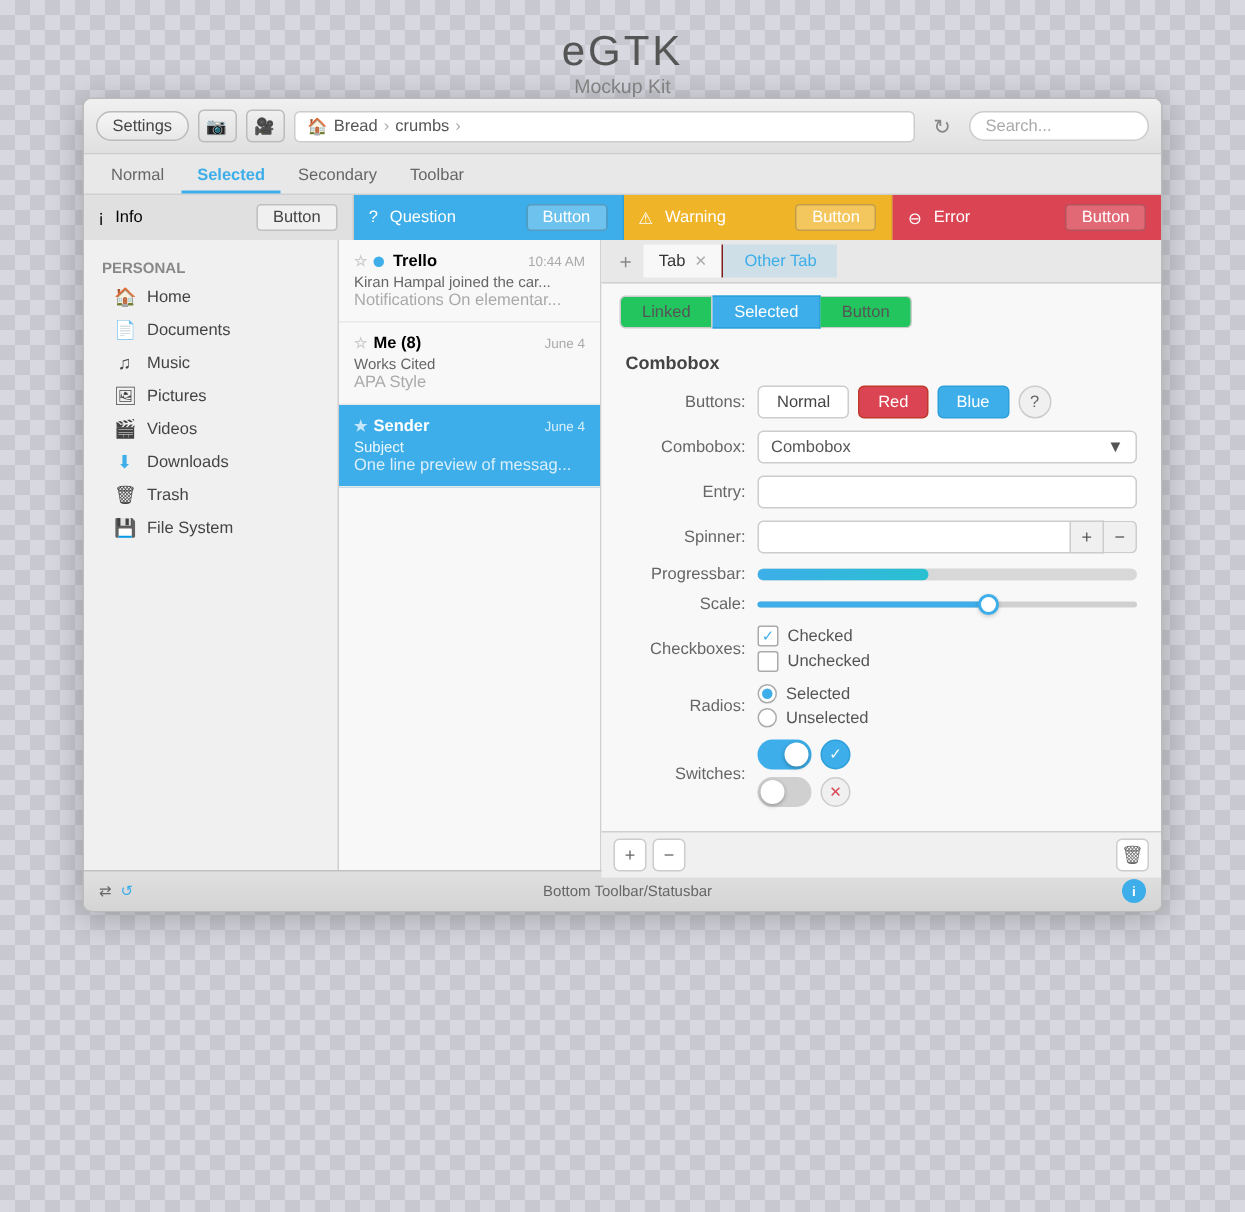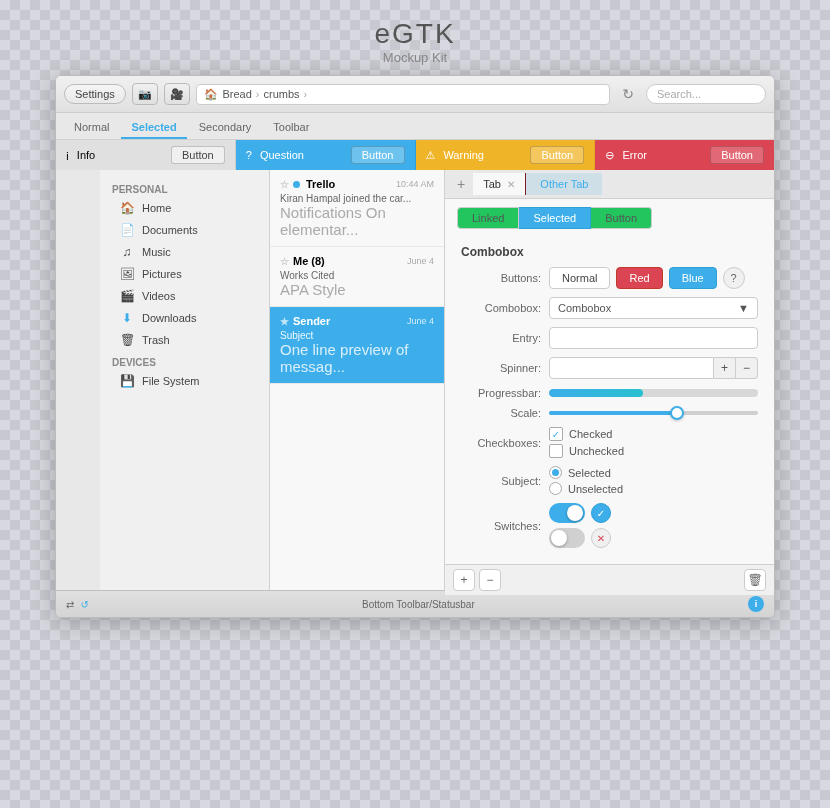--- a/index.html
+++ b/index.html
@@ -17,21 +17,21 @@
       height: 808px;
       display: flex;
       flex-direction: column;
       align-items: center;
       justify-content: flex-start;
       font-family: 'Segoe UI', Arial, sans-serif;
     }
     .app-title {
       text-align: center;
       margin-top: 18px;
-      margin-bottom: 10px;
+      margin-bottom: 0;
     }
     .app-title-main {
       font-size: 28px;
       font-weight: 200;
       color: #555;
       letter-spacing: 2px;
     }
     .app-title-sub {
       font-size: 13px;
       color: #888;
@@ -148,21 +148,20 @@
       border: 1px solid rgba(0,0,0,0.2);
     }
     .seg-info .seg-btn { background: #f0f0f0; color: #444; }
     .seg-question .seg-btn { background: rgba(255,255,255,0.25); color: white; }
     .seg-warning .seg-btn { background: rgba(255,255,255,0.25); color: white; }
     .seg-error .seg-btn { background: rgba(255,255,255,0.2); color: white; }
     
     .main-content {
       display: flex;
       height: 420px;
-      margin-left: 44px;
     }
     
     .sidebar {
       width: 170px;
       background: #f0f0f0;
       border-right: 1px solid #d0d0d0;
       padding: 8px 0;
       font-size: 11px;
     }
     .sidebar-section {
@@ -208,21 +207,21 @@
       font-weight: 600;
       display: flex; align-items: center; gap: 4px;
     }
     .email-sender .star { color: #ccc; font-size: 10px; }
     .email-item.selected .email-sender .star { color: rgba(255,255,255,0.7); }
     .email-item.selected .email-sender { color: white; }
     .email-time { font-size: 9px; color: #aaa; }
     .email-item.selected .email-time { color: rgba(255,255,255,0.8); }
     .email-subject { font-size: 10px; color: #666; }
     .email-item.selected .email-subject { color: rgba(255,255,255,0.9); }
-    .email-preview { font-size: 15px; color: #aaa; }
+    .email-preview { font-size: 11px; color: #aaa; }
     .email-item.selected .email-preview { color: rgba(255,255,255,0.8); }
     .unread-dot {
       width: 7px; height: 7px;
       background: #3daee9;
       border-radius: 50%;
       display: inline-block;
       margin-right: 2px;
     }
     
     .right-panel {
@@ -579,21 +578,20 @@
         <span>Videos</span>
       </div>
       <div class="sidebar-item">
         <span class="sidebar-icon blue">⬇</span>
         <span>Downloads</span>
       </div>
       <div class="sidebar-item">
         <span class="sidebar-icon">🗑</span>
         <span>Trash</span>
       </div>
-      <div class="sidebar-section">Devices</div>
       <div class="sidebar-item">
         <span class="sidebar-icon">💾</span>
         <span>File System</span>
       </div>
     </div>
 
     <div class="email-list">
       <div class="email-item">
         <div class="email-header">
           <div class="email-sender">
@@ -719,21 +717,21 @@
               </div>
               <div class="check-item">
                 <div class="check-box"></div>
                 <span>Unchecked</span>
               </div>
             </div>
           </div>
         </div>
 
         <div class="widget-row">
-          <div class="widget-label">Subject:</div>
+          <div class="widget-label">Radios:</div>
           <div class="widget-content">
             <div class="radio-group">
               <div class="radio-item">
                 <div class="radio-btn selected"></div>
                 <span>Selected</span>
               </div>
               <div class="radio-item">
                 <div class="radio-btn"></div>
                 <span>Unselected</span>
               </div>

